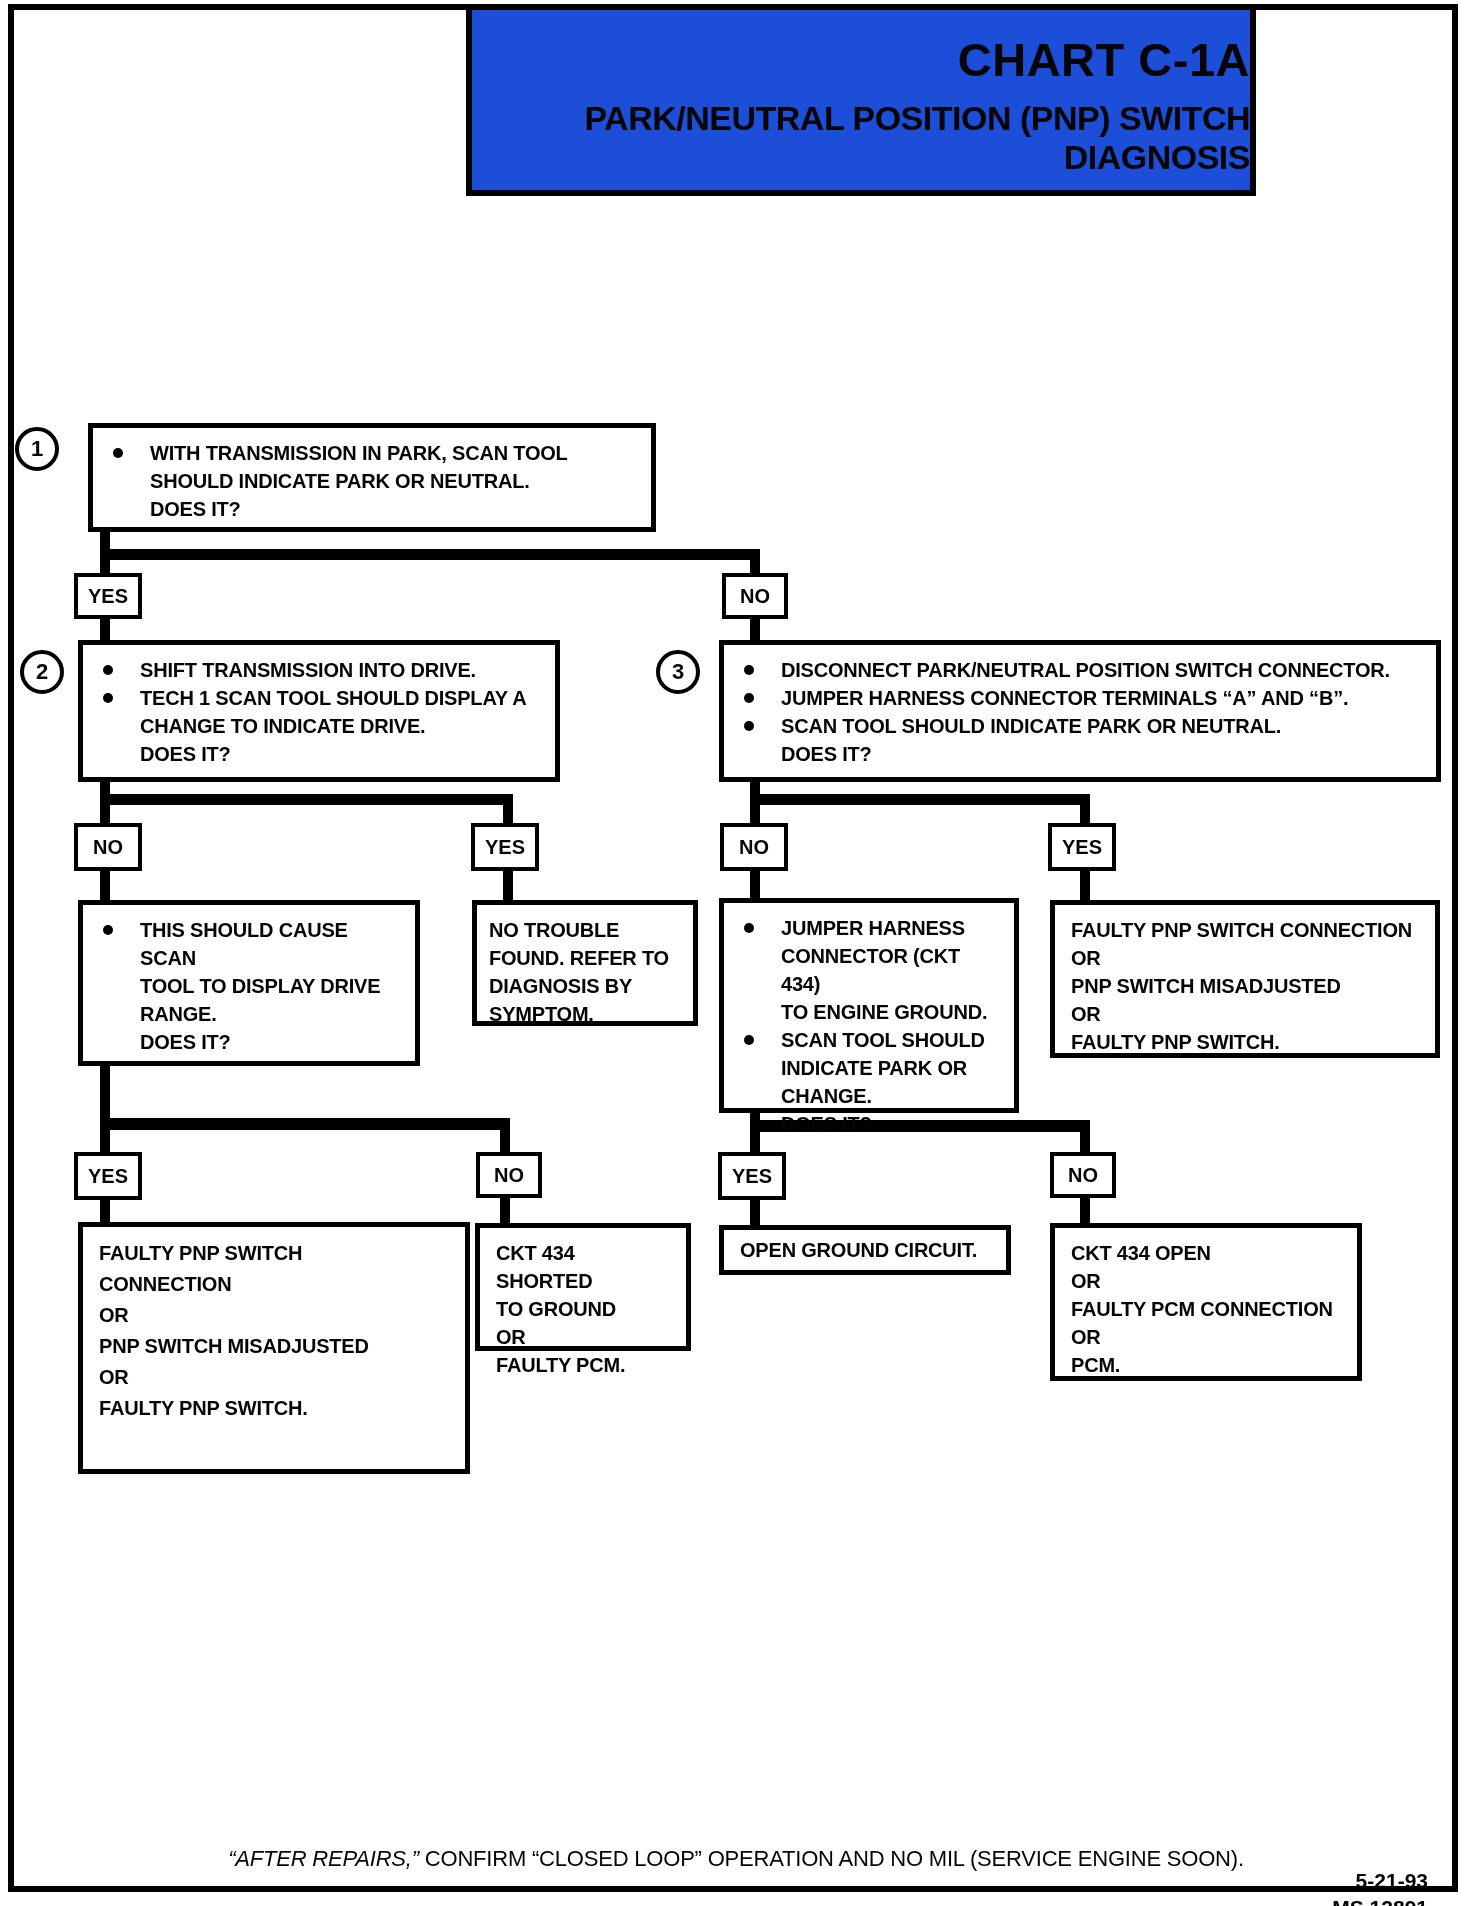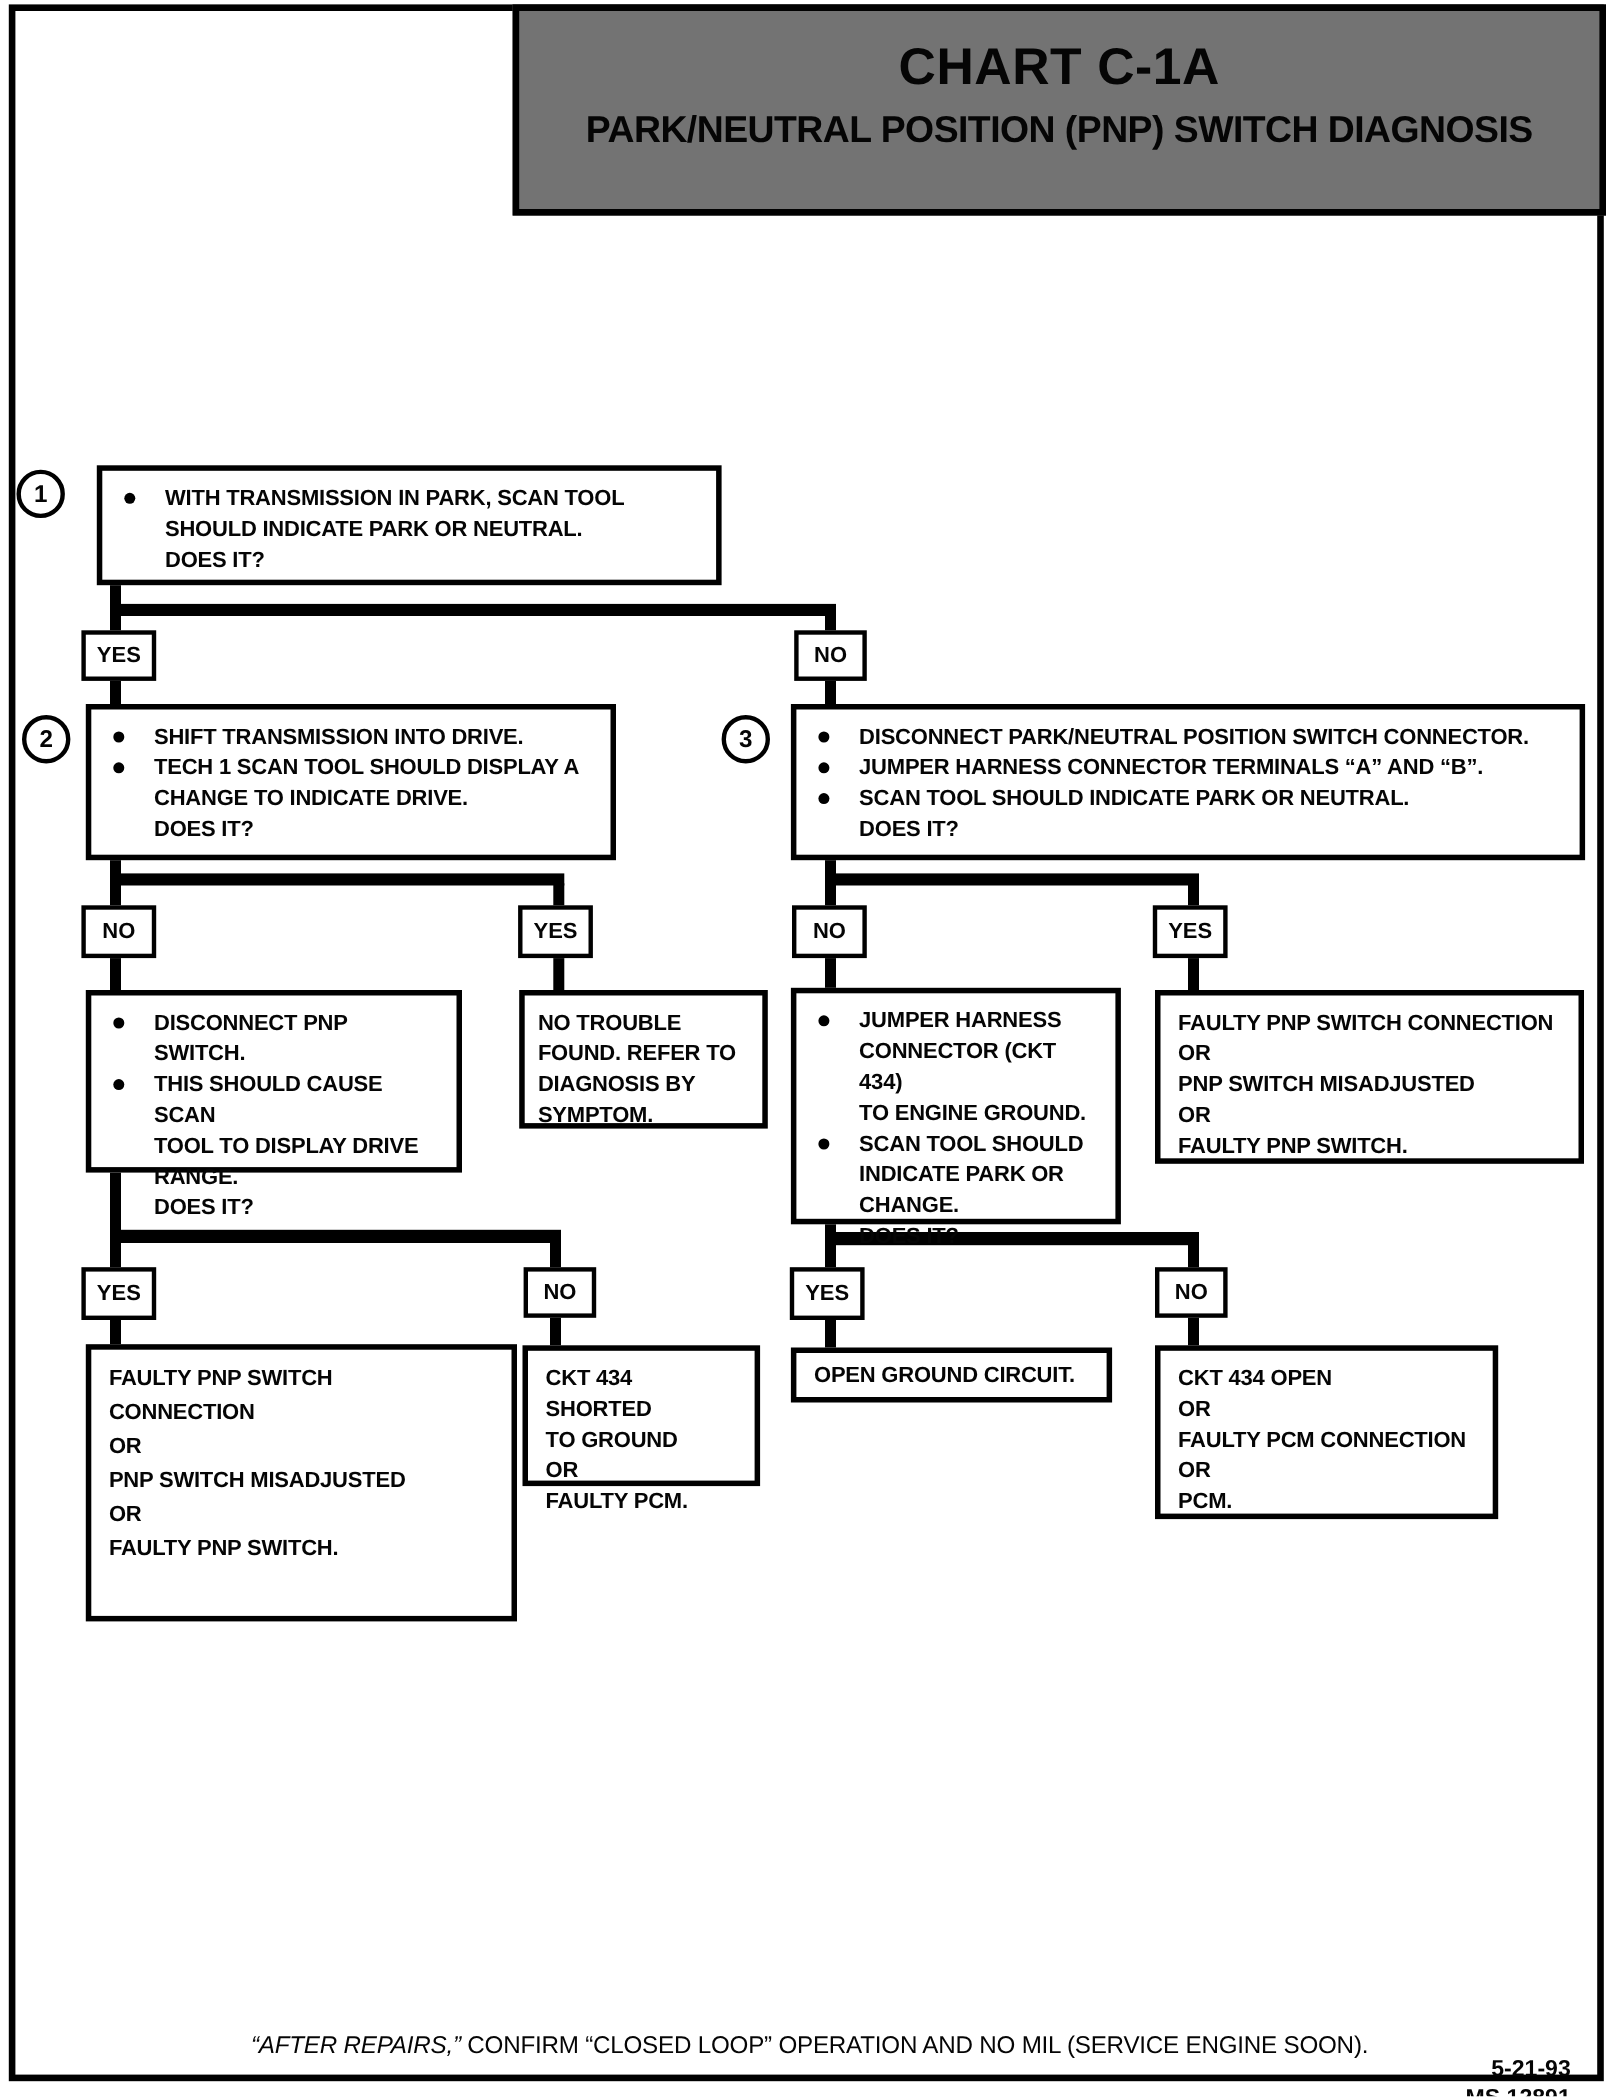--- a/index.html
+++ b/index.html
@@ -7,22 +7,22 @@
     position:relative; width:1472px; height:1906px; background:#ffffff;
     font-family:"Liberation Sans","DejaVu Sans",sans-serif; color:#050505;
     overflow:hidden;
   }
   * { box-sizing:border-box; }
   .page-border {
     position:absolute; left:8px; top:4px; width:1450px; height:1888px;
     border:6px solid #000; background:transparent;
   }
   .title-box {
-    position:absolute; left:466px; top:4px; width:994px; height:192px;
-    border:6px solid #000; background:#737373; text-align:center;
+    position:absolute; left:466px; top:4px; width:790px; height:192px;
+    border:6px solid #000; background:#1d4ed8; text-align:right;
   }
   .title-main { margin-top:22px; font-size:47px; font-weight:bold; letter-spacing:0.5px; }
   .title-sub  { margin-top:12px; font-size:34px; font-weight:bold; letter-spacing:-0.5px; }
 
   .node {
     position:absolute; border:5px solid #000; background:#fff;
     font-size:20px; line-height:28px; font-weight:bold; letter-spacing:-0.2px;
     padding:11px 12px 8px 12px;
   }
   .plain { white-space:pre-line; }
@@ -154,24 +154,20 @@
     <div class="bitem">
       <span class="dot"></span>
       <span class="btext">SCAN TOOL SHOULD INDICATE PARK OR NEUTRAL.
 DOES IT?</span>
     </div>
   </div>
 
   <div class="node" style="left:78px;top:900px;width:342px;height:166px;">
     <div class="bitem">
       <span class="dot"></span>
-      <span class="btext">DISCONNECT PNP SWITCH.</span>
-    </div>
-    <div class="bitem">
-      <span class="dot"></span>
       <span class="btext">THIS SHOULD CAUSE SCAN
 TOOL TO DISPLAY DRIVE
 RANGE.
 DOES IT?</span>
     </div>
   </div>
 
   <div class="node plain" style="left:472px;top:900px;width:226px;height:126px;">NO TROUBLE
 FOUND.  REFER TO
 DIAGNOSIS BY

